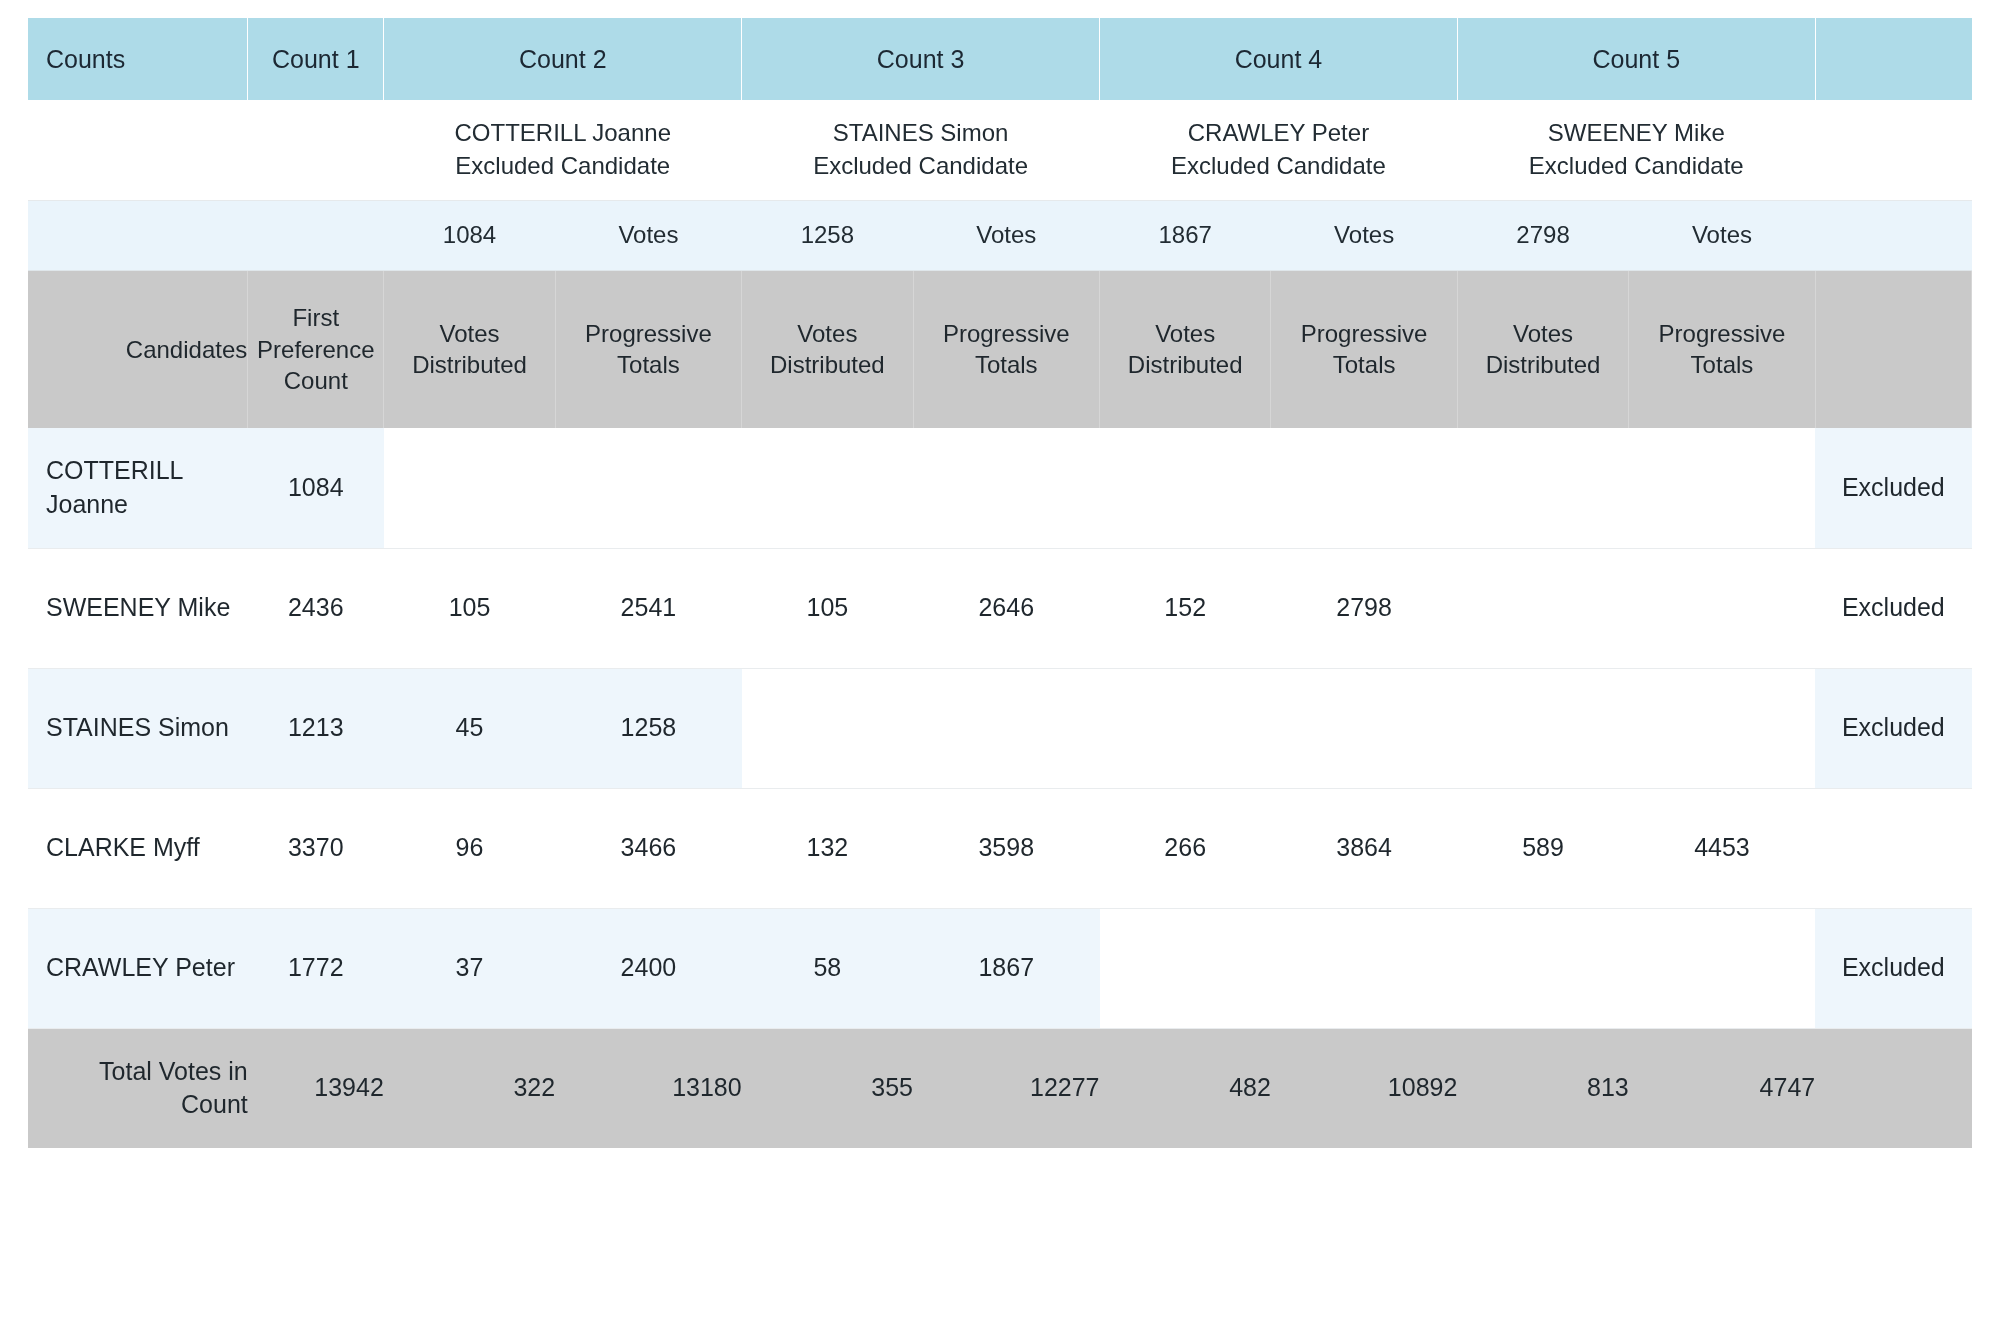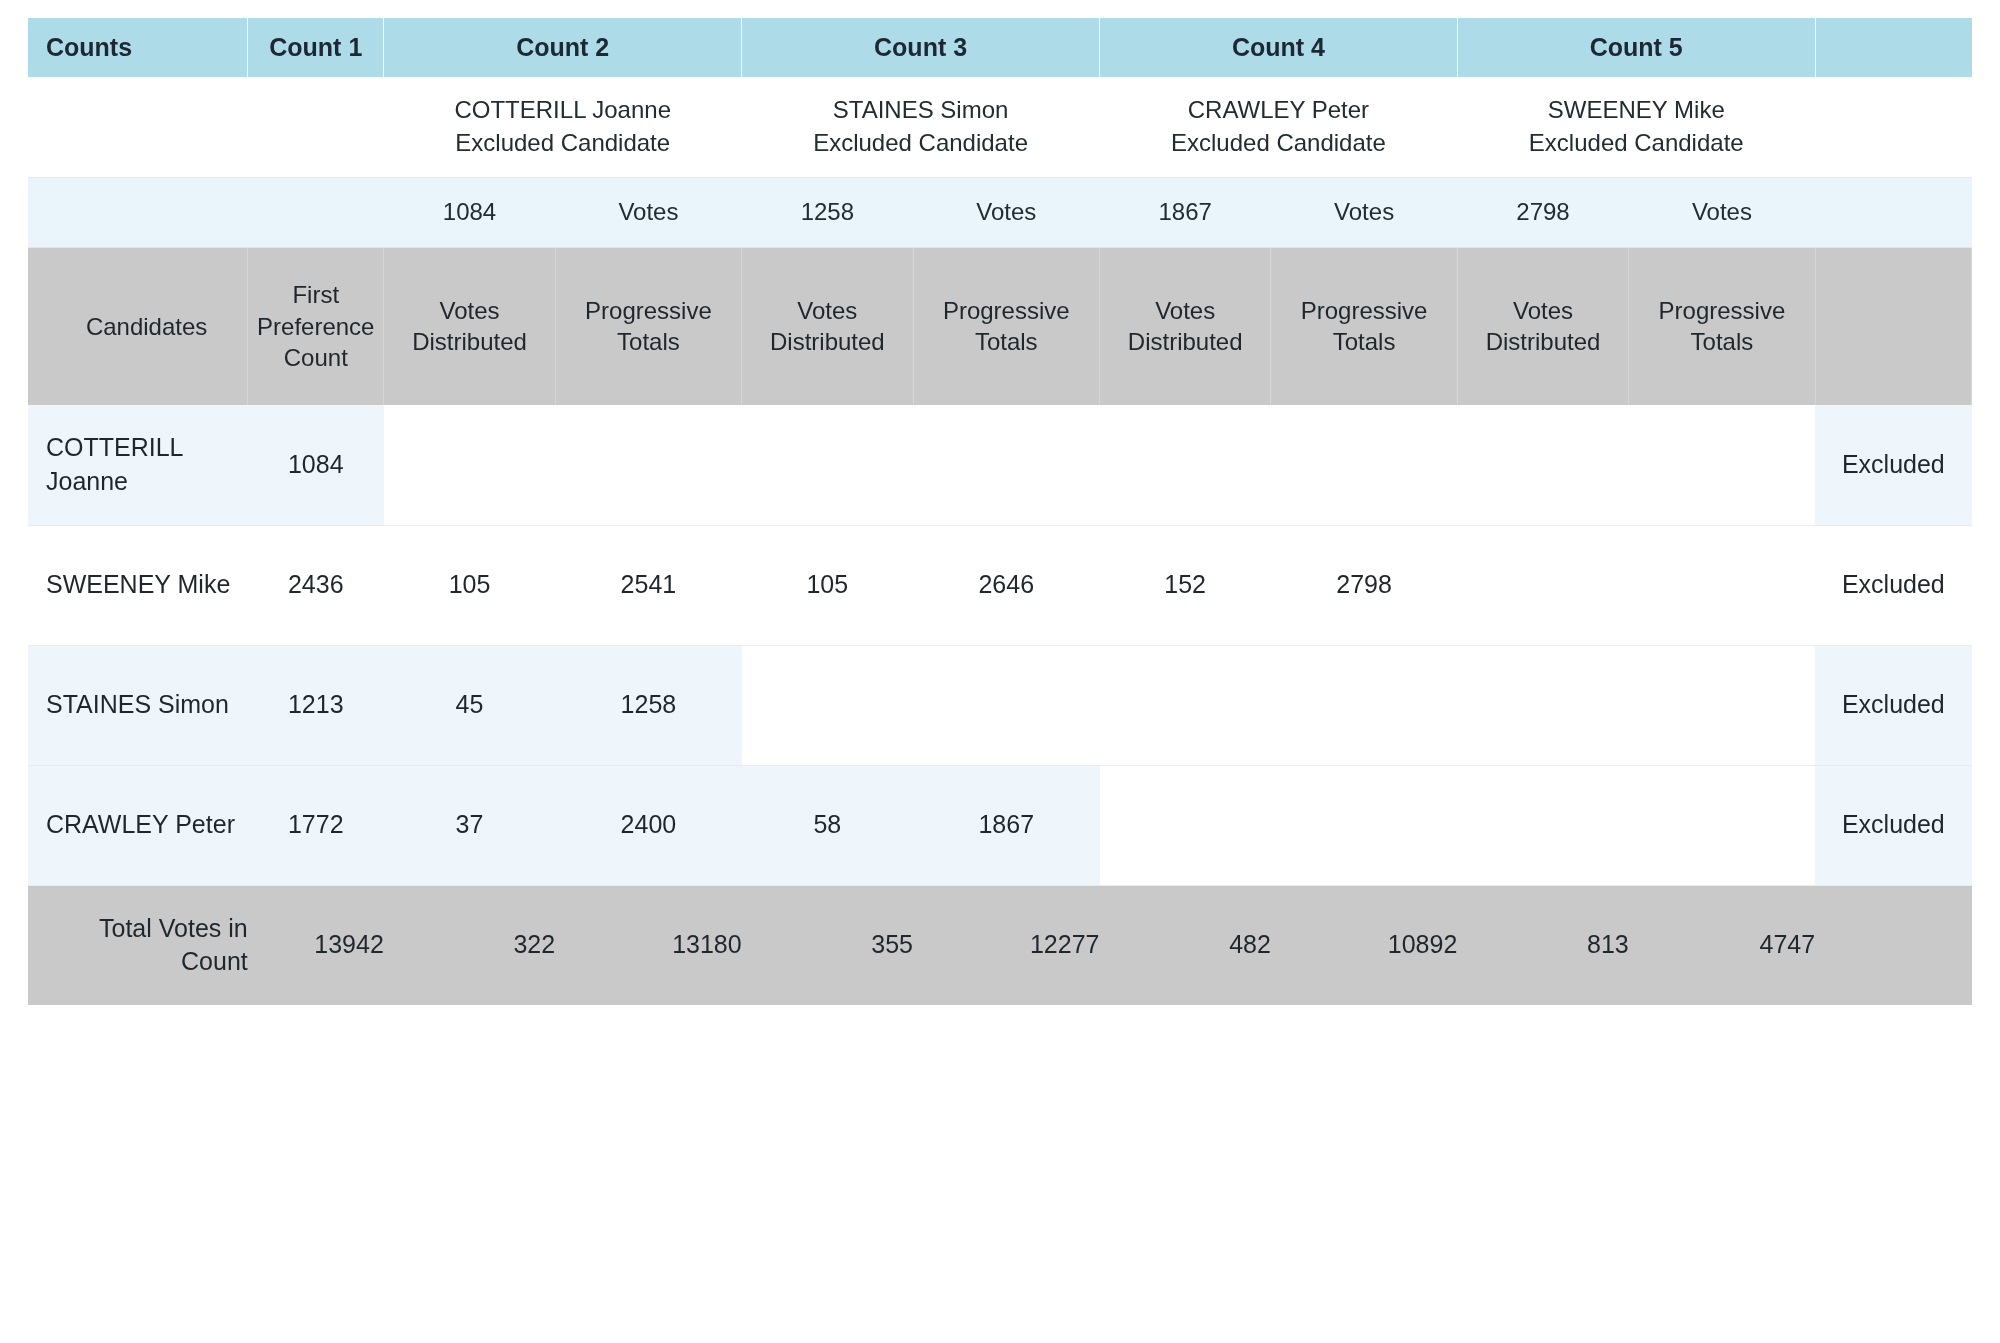--- a/index.html
+++ b/index.html
@@ -33,23 +33,23 @@
   
   col.c-name  { width: 218px; }
   col.c-fpv   { width: 135px; }
   col.c-vd    { width: 170px; }
   col.c-pt    { width: 185px; }
   col.c-status{ width: 155px; }
 
   
   tr.row-counts td {
     background: #aedbe8;
-    height: 59px;
+    height: 82px;
     font-size: 25px;
-    font-weight: bold;
+    font-weight: normal;
     color: #1c2833;
     text-align: center;
     border-right: 1px solid #ffffff;
   }
   tr.row-counts td.lbl-counts {
     text-align: left;
     padding-left: 18px;
   }
   tr.row-counts td.blank-end {
     background: #aedbe8;
@@ -81,21 +81,21 @@
   tr.row-colhead td {
     height: 158px;
     background: #c9c9c9;
     text-align: center;
     font-size: 24px;
     color: #1f272d;
     line-height: 1.3;
     border-right: 1px solid #d6d6d6;
   }
   tr.row-colhead td.lbl-candidates {
-    text-align: center;
+    text-align: right;
     padding-left: 18px;
   }
 
   
   tr.datarow td {
     height: 120px;
     font-size: 25px;
     color: #1f272d;
     text-align: center;
     line-height: 1.35;
@@ -238,20 +238,33 @@
         <td>1258</td>
         <td class="empty-white"></td>
         <td class="empty-white"></td>
         <td class="empty-white"></td>
         <td class="empty-white"></td>
         <td class="empty-white"></td>
         <td class="empty-white"></td>
         <td class="status-cell">Excluded</td>
       </tr>
 
+      <tr class="datarow plain">
+        <td class="cand-name">CLARKE Myff</td>
+        <td>3370</td>
+        <td>96</td>
+        <td>3466</td>
+        <td>132</td>
+        <td>3598</td>
+        <td>266</td>
+        <td>3864</td>
+        <td>589</td>
+        <td>4453</td>
+        <td class="status-cell"></td>
+      </tr>
 
       <tr class="datarow alt">
         <td class="cand-name">CRAWLEY Peter</td>
         <td>1772</td>
         <td>37</td>
         <td>2400</td>
         <td>58</td>
         <td>1867</td>
         <td class="empty-white"></td>
         <td class="empty-white"></td>

